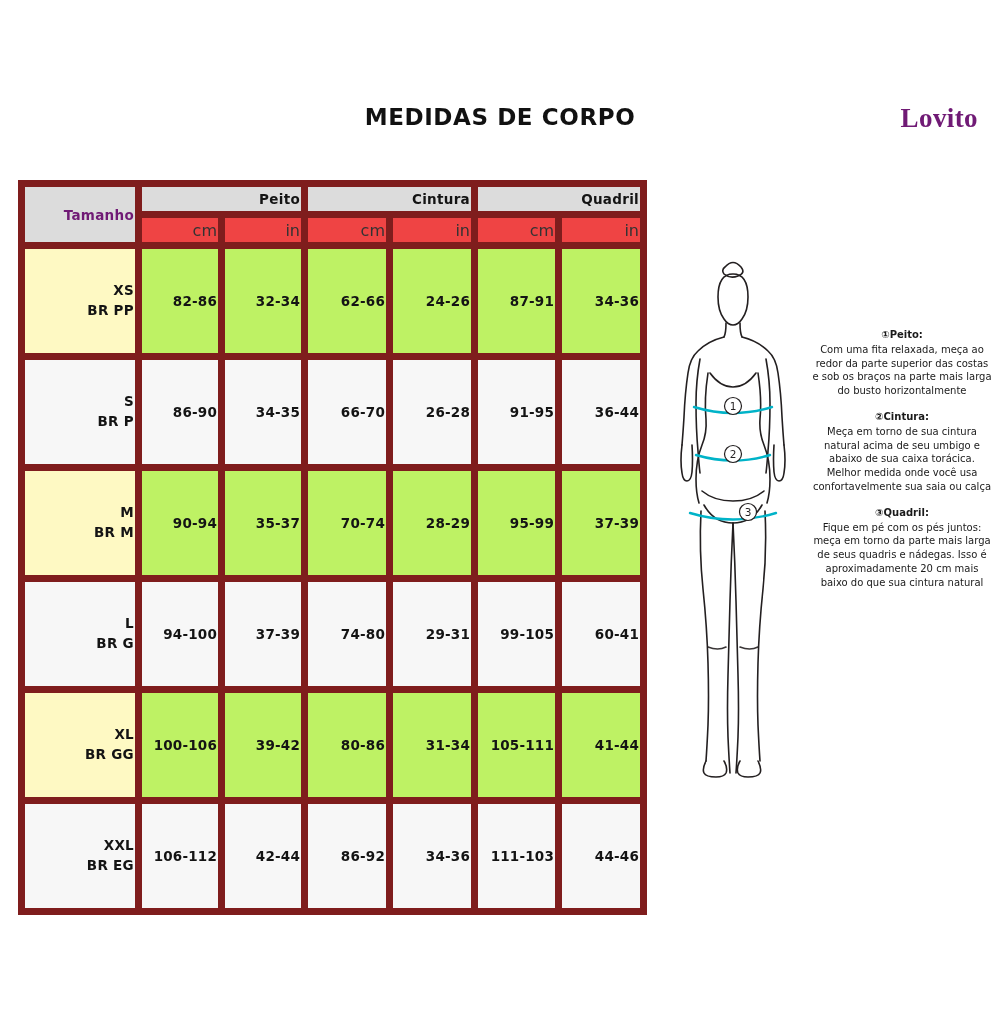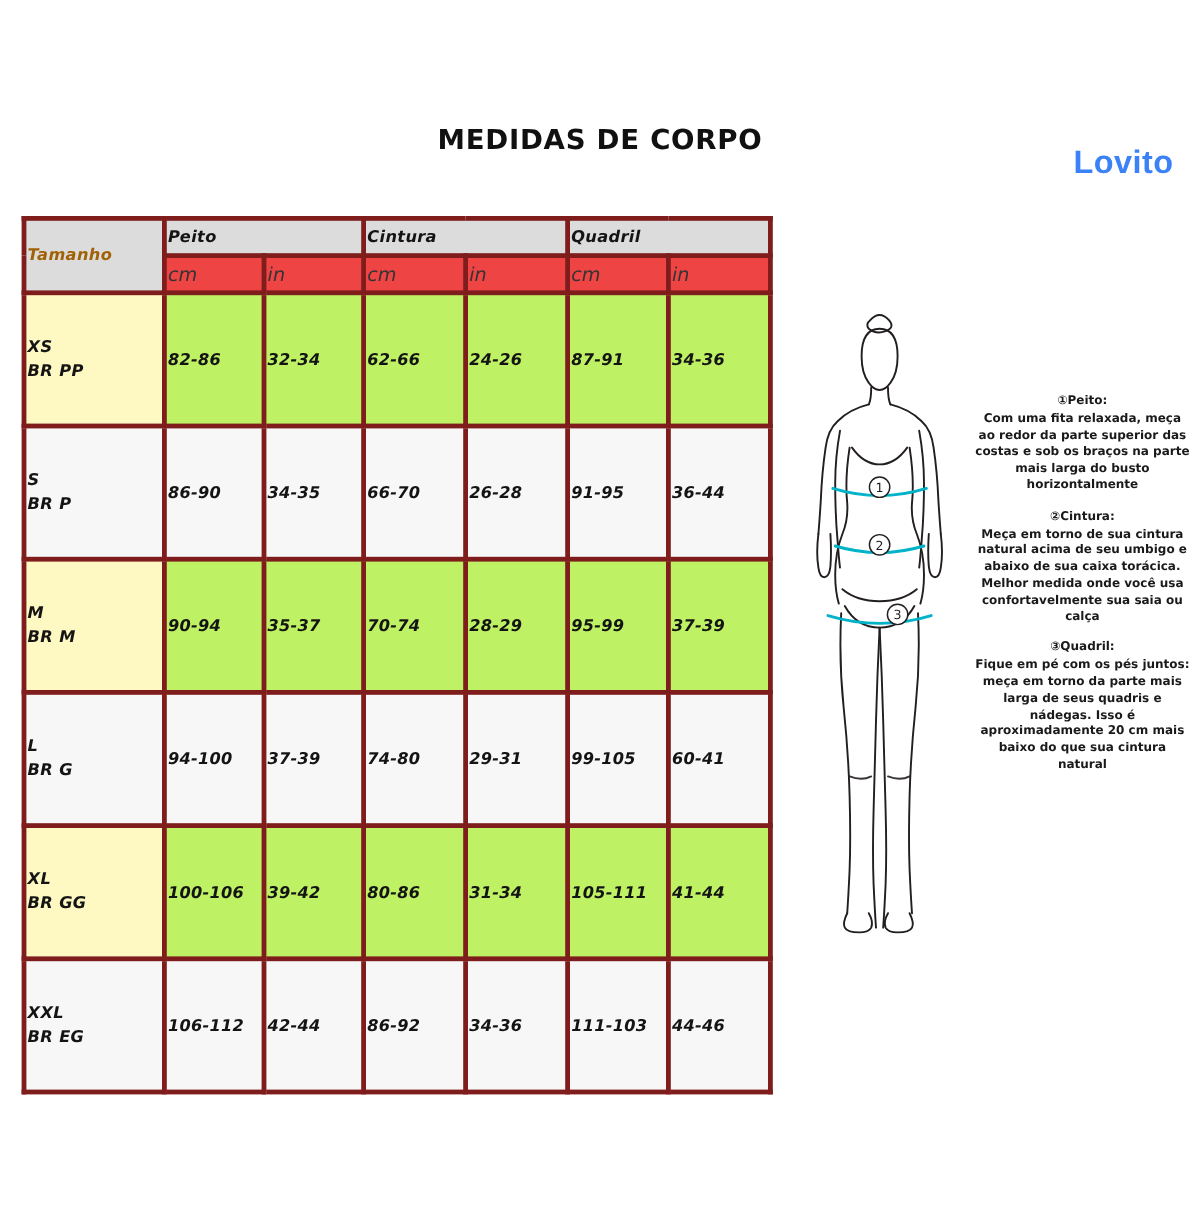--- a/index.html
+++ b/index.html
@@ -23,42 +23,40 @@
     letter-spacing: 0.6px;
     color: #111;
   }
   .brand {
     position: absolute;
     right: 22px;
     top: 103px;
     font-size: 27px;
     font-weight: bold;
     letter-spacing: 0.4px;
-    color: #3b82f6;
-    font-family: Liberation Sans, sans-serif;
-    margin-top: 17px;
+    color: #701a75;
+    font-family: Liberation Serif, serif;
   }
 
   
   .table-wrap {
     position: absolute;
     left: 18px;
     top: 180px;
     width: 622px;
   }
   table.size-table {
     border-collapse: collapse;
     width: 622px;
     table-layout: fixed;
   }
   table.size-table th, table.size-table td {
-    border: 4px solid #7f1d1d;
-    text-align: left;
+    border: 7px solid #7f1d1d;
+    text-align: right;
     vertical-align: middle;
-    font-style: italic;
   }
   
   .hdr-group {
     background: #dcdcdc;
     font-size: 13.5px;
     font-weight: bold;
     color: #141414;
     height: 31px;
     letter-spacing: .3px;
   }
@@ -66,21 +64,21 @@
     background: #ef4444;
     font-size: 16px;
     font-weight: normal;
     color: #333;
     height: 31px;
   }
   .hdr-size {
     background: #dcdcdc;
     font-size: 13.5px;
     font-weight: bold;
-    color: #a16207;
+    color: #701a75;
     letter-spacing: .3px;
   }
   
   td.size-cell {
     background: #fef9c3;
     font-size: 13.5px;
     font-weight: bold;
     line-height: 1.45;
     height: 111px;
     color: #141414;
@@ -110,21 +108,21 @@
     left: 812px;
     top: 328px;
     width: 180px;
     font-size: 10px;
     line-height: 1.38;
     color: #1a1a1a;
     text-align: center;
   }
   .note-block { margin-bottom: 12px; }
   .note-head { font-weight: bold; margin-bottom: 1px; }
-  .note-body { font-weight: bold; }
+  .note-body { font-weight: normal; }
 </style>
 </head>
 <body>
 
 <div class="page">
 
   <div class="title">MEDIDAS DE CORPO</div>
   <div class="brand">Lovito</div>
 
   <div class="table-wrap">

